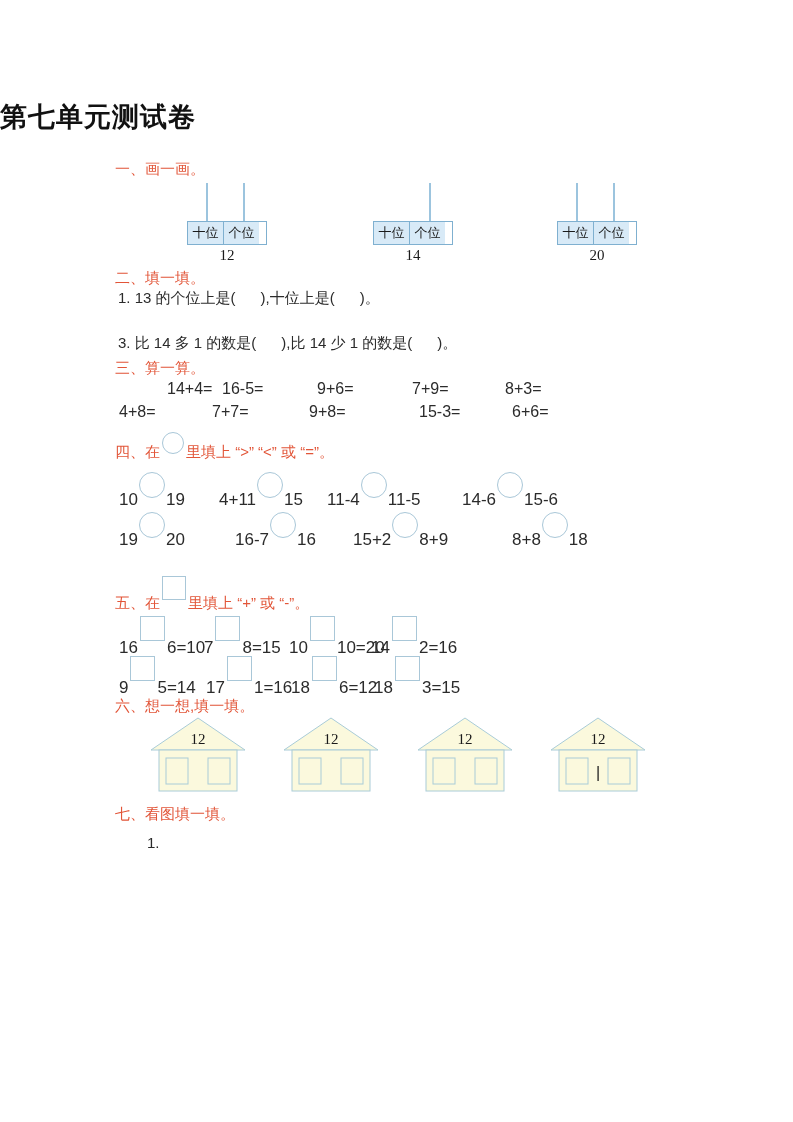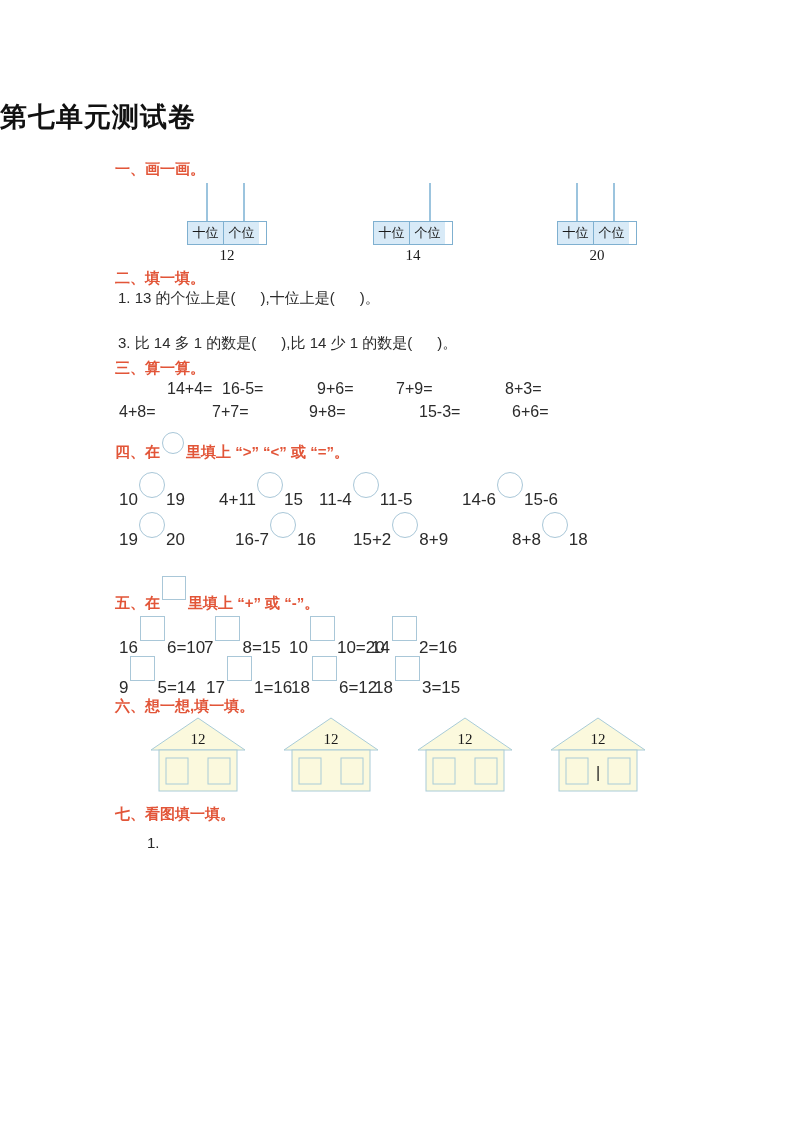--- a/index.html
+++ b/index.html
@@ -5,21 +5,21 @@
   html,body { margin:0; padding:0; background:#ffffff; }
   .page {
     position:relative; width:793px; height:1122px; background:#ffffff;
     font-family:"Liberation Sans", sans-serif; color:#2b2b2b; overflow:hidden;
   }
   .abs { position:absolute; }
   .title {
     left:0; top:99px; width:100%; 
     font-size:27px; font-weight:bold; color:#111; letter-spacing:1px;
   }
-  .heading { color:#e25538; font-size:15px; font-weight:bold; white-space:pre; }
+  .heading { color:#e25538; font-size:15px; font-weight:normal; white-space:pre; }
   .qline { font-size:15px; white-space:pre; color:#2b2b2b; }
   .calc  { font-size:16px; color:#2b2b2b; }
   .cmpitem, .opitem { font-size:17px; color:#2b2b2b; white-space:nowrap; }
   .circle {
     display:inline-block; width:24px; height:24px; border-radius:50%;
     border:1px solid #a9c7d8; position:relative; top:-7px; vertical-align:baseline;
     margin:0 1px; background:#ffffff;
   }
   .hcircle {
     display:inline-block; width:20px; height:20px; border-radius:50%;
@@ -90,33 +90,33 @@
   </div>
 
   <div class="abs heading" style="left:115px; top:269px;">二、填一填。</div>
   <div class="abs qline" style="left:118px; top:289px;">1. 13 的个位上是(      ),十位上是(      )。</div>
   <div class="abs qline" style="left:118px; top:334px;">3. 比 14 多 1 的数是(      ),比 14 少 1 的数是(      )。</div>
 
   <div class="abs heading" style="left:115px; top:359px;">三、算一算。</div>
   <div class="abs calc" style="left:119px; top:380px;margin-left:48px;">14+4=</div>
   <div class="abs calc" style="left:222px; top:380px;">16-5=</div>
   <div class="abs calc" style="left:317px; top:380px;">9+6=</div>
-  <div class="abs calc" style="left:396px; top:380px;">7+9=</div>
+  <div class="abs calc" style="left:412px; top:380px;">7+9=</div>
   <div class="abs calc" style="left:505px; top:380px;">8+3=</div>
   <div class="abs calc" style="left:119px; top:403px;">4+8=</div>
   <div class="abs calc" style="left:212px; top:403px;">7+7=</div>
   <div class="abs calc" style="left:309px; top:403px;">9+8=</div>
   <div class="abs calc" style="left:419px; top:403px;">15-3=</div>
   <div class="abs calc" style="left:512px; top:403px;">6+6=</div>
 
   <div class="abs heading" style="left:115px; top:435px;"><span>四、在</span><span class="hcircle"></span><span>里填上 “&gt;” “&lt;” 或 “=”。</span></div>
 
   <div class="abs cmpitem" style="left:119px; top:479px;"><span>10</span><span class="circle"></span><span>19</span></div>
   <div class="abs cmpitem" style="left:219px; top:479px;"><span>4+11</span><span class="circle"></span><span>15</span></div>
-  <div class="abs cmpitem" style="left:319px; top:479px;"><span>11-4</span><span class="circle"></span><span>11-5</span></div>
+  <div class="abs cmpitem" style="left:327px; top:479px;"><span>11-4</span><span class="circle"></span><span>11-5</span></div>
   <div class="abs cmpitem" style="left:462px; top:479px;"><span>14-6</span><span class="circle"></span><span>15-6</span></div>
 
   <div class="abs cmpitem" style="left:119px; top:519px;"><span>19</span><span class="circle"></span><span>20</span></div>
   <div class="abs cmpitem" style="left:235px; top:519px;"><span>16-7</span><span class="circle"></span><span>16</span></div>
   <div class="abs cmpitem" style="left:353px; top:519px;"><span>15+2</span><span class="circle"></span><span>8+9</span></div>
   <div class="abs cmpitem" style="left:512px; top:519px;"><span>8+8</span><span class="circle"></span><span>18</span></div>
 
   <div class="abs heading" style="left:115px; top:584px;"><span>五、在</span><span class="hsq"></span><span>里填上 “+” 或 “-”。</span></div>
 
   <div class="abs opitem" style="left:119px; top:628px;"><span>16</span><span class="sq"></span><span>6=10</span></div>

